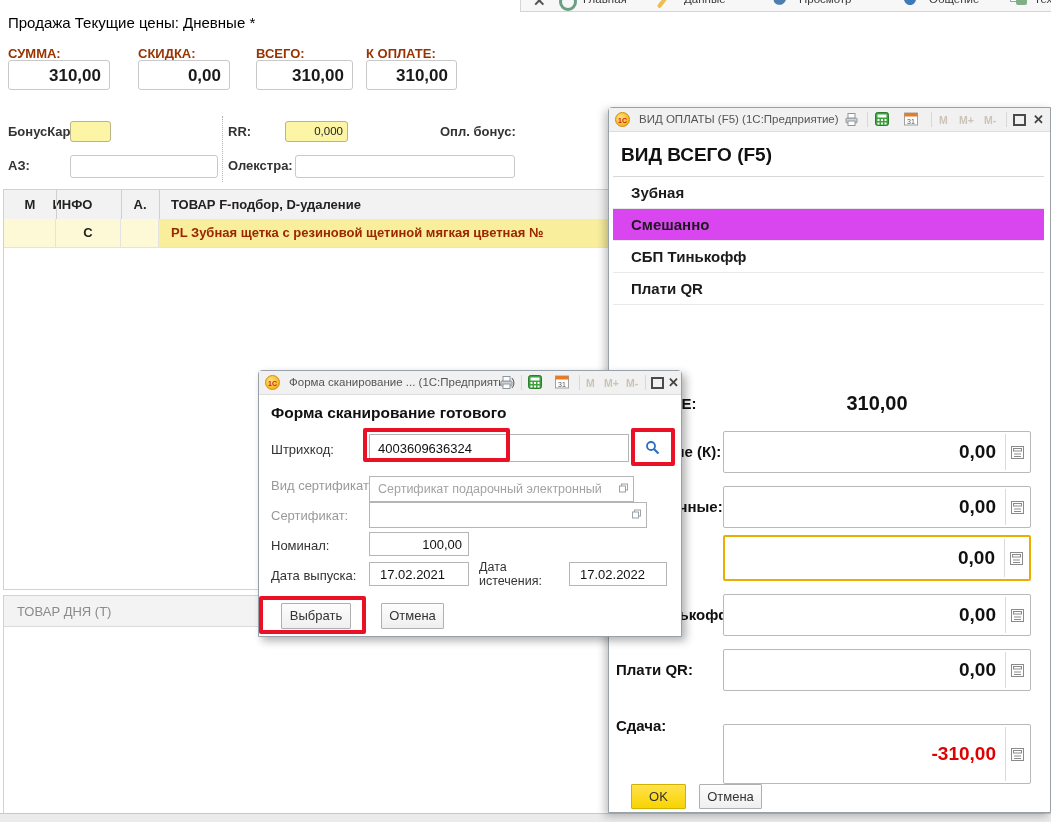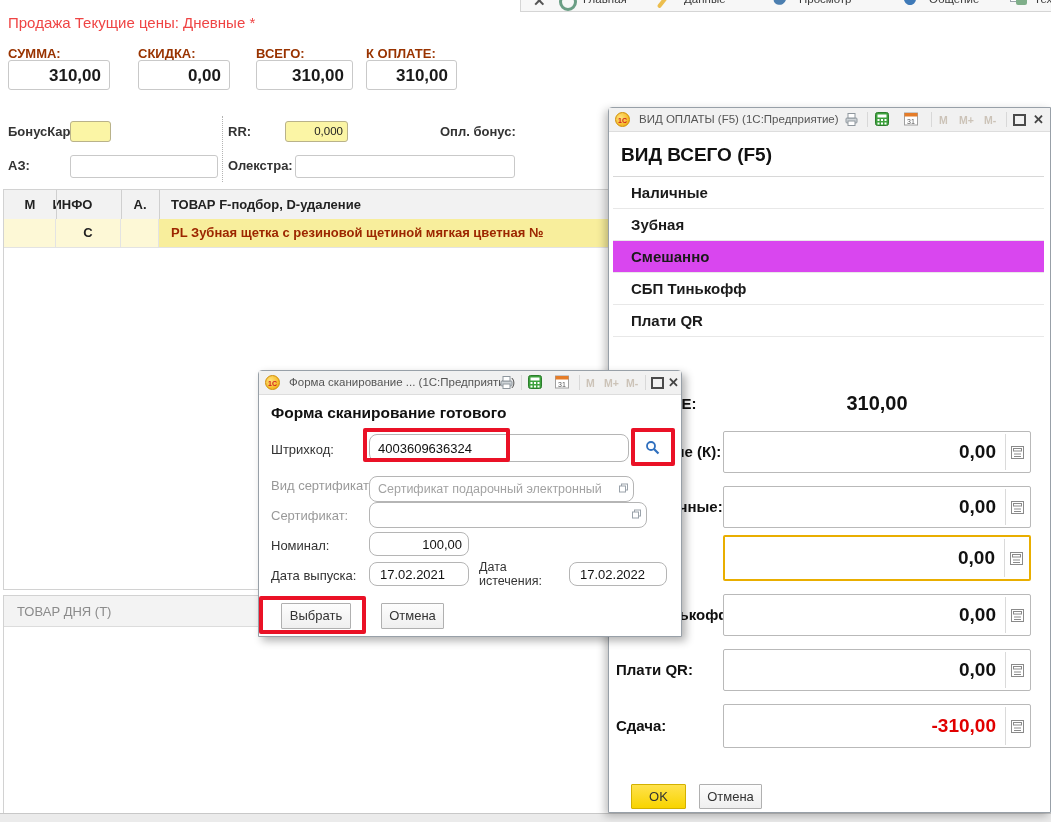--- a/index.html
+++ b/index.html
@@ -11,21 +11,21 @@
           border-bottom:1px solid #d5d5d5;border-left:1px solid #d5d5d5;overflow:hidden;}
   .tb-label{position:absolute;top:-7px;font-size:11.5px;color:#3a3a3a;white-space:nowrap;}
   .tb-x{position:absolute;top:-8px;font-size:15px;color:#555;font-weight:bold;}
   .tb-ring{position:absolute;top:-7px;width:12px;height:12px;border:3px solid #6b9e85;border-radius:50%;}
   .tb-pencil{position:absolute;top:-6px;width:4px;height:15px;background:#ecbe4e;transform:rotate(38deg);border-radius:2px;}
   .tb-blob{position:absolute;top:-7px;width:12px;height:12px;background:#4c7fb0;border-radius:65% 35% 60% 40%;transform:rotate(15deg);}
   .tb-phone{position:absolute;top:-7px;width:12px;height:12px;background:#3f7ab8;border-radius:50% 15% 50% 50%;transform:rotate(-20deg);}
   .tb-puz{position:absolute;top:-6px;width:11px;height:11px;background:#7fae89;border-radius:2px;}
   .tb-puz2{position:absolute;top:-8px;width:8px;height:8px;border:1px solid #9aa2aa;background:#fff;}
   
-  .pos-title{left:8px;top:14px;font-size:15px;color:#ef4444;}
+  .pos-title{left:8px;top:14px;font-size:15px;color:#000000;}
   .tot-label{top:46px;font-size:13px;font-weight:bold;color:#993300;}
   .tot-box{top:60px;height:30px;background:#fff;border:1px solid #c9c9c9;border-radius:3px;
            font-size:17px;font-weight:bold;color:#1a1a1a;text-align:right;line-height:29px;
            padding-right:8px;box-sizing:border-box;}
   .frm-label{font-size:13px;font-weight:bold;color:#333;white-space:nowrap;}
   .yfield{background:#fbf5a5;border:1px solid #b9b28a;border-radius:3px;box-sizing:border-box;
           font-size:11.5px;color:#222;text-align:right;padding-right:4px;}
   .wfield{background:#fff;border:1px solid #c9c9c9;border-radius:3px;box-sizing:border-box;}
   .dotsep{border-left:1px dotted #b3b3b3;width:0;}
   
@@ -71,21 +71,21 @@
   .topay-val{position:absolute;left:114px;width:308px;text-align:center;font-size:20px;font-weight:bold;color:#111;}
   .btn{position:absolute;box-sizing:border-box;border-radius:1px;font-size:13px;color:#333;
        text-align:center;border:1px solid #b0b0b0;background:linear-gradient(#fdfdfd,#efefef);}
   .btn.yellow{background:linear-gradient(#ffe24d,#f8d400);border:1px solid #d3b100;}
   
   .scan-dlg{left:258px;top:370px;width:424px;height:267px;z-index:10;
             border-radius:4px 4px 0 0;box-shadow:4px 4px 9px rgba(0,0,0,.3);}
   .scan-head{position:absolute;left:12px;top:33px;font-size:15.5px;font-weight:600;color:#111;}
   .sc-label{position:absolute;left:12px;font-size:13px;color:#333;white-space:nowrap;}
   .sc-label.dis{color:#999;}
-  .sc-field{position:absolute;background:#fff;border:1px solid #b5b5b5;border-radius:8px;
+  .sc-field{position:absolute;background:#fff;border:1px solid #b5b5b5;border-radius:0;
             box-sizing:border-box;font-size:13px;color:#111;}
   .sc-field .txt{position:absolute;left:8px;top:0;bottom:0;display:flex;align-items:center;white-space:nowrap;}
   .sc-field .txt.gray{color:#a3a3a3;font-size:12.5px;}
   .sc-field .txt.right{left:auto;right:6px;}
   .openicon{position:absolute;right:4px;top:50%;transform:translateY(-50%);}
   
   .redbox{position:absolute;border:4px solid #ea1126;box-sizing:border-box;z-index:30;border-radius:2px;}
 </style>
 </head>
 <body>
@@ -188,21 +188,20 @@
       <div class="mbtn" style="left:350px">M+</div>
       <div class="mbtn" style="left:375px">M-</div>
       <div class="tbsep" style="left:397px"></div>
       <div class="maxbtn" style="left:404px;top:6px"></div>
       <div class="closebtn" style="left:424px;top:4px">✕</div>
     </div>
 
     <div class="pay-head">ВИД ВСЕГО (F5)</div>
 
     <div class="pay-list">
-      <div class="pay-item">Наличные</div>
       <div class="pay-item">Зубная</div>
       <div class="pay-item sel">Смешанно</div>
       <div class="pay-item">СБП Тинькофф</div>
       <div class="pay-item">Плати QR</div>
     </div>
 
     <div class="amt-label" style="top:287px">К ОПЛАТЕ:</div>
     <div class="topay-val" style="top:284px">310,00</div>
 
     <div class="amt-label" style="top:335px">Наличные (К):</div>
@@ -260,21 +259,21 @@
           <svg width="13" height="13">
             <rect x="0.5" y="0.5" width="12" height="12" fill="#fff" stroke="#8a8a8a"></rect>
             <rect x="2.5" y="2.5" width="8" height="2.5" fill="none" stroke="#8a8a8a"></rect>
             <line x1="3" y1="8" x2="10" y2="8" stroke="#8a8a8a"></line>
             <line x1="3" y1="10.5" x2="10" y2="10.5" stroke="#8a8a8a"></line>
           </svg>
         </div>
     </div>
 
     <div class="amt-label" style="top:609px">Сдача:</div>
-    <div class="amt-field" style="top:596px;height:44px">
+    <div class="amt-field" style="top:616px;height:60px">
       <div class="amt-val neg">-310,00</div>
       <div class="calcbtn">
           <svg width="13" height="13">
             <rect x="0.5" y="0.5" width="12" height="12" fill="#fff" stroke="#8a8a8a"></rect>
             <rect x="2.5" y="2.5" width="8" height="2.5" fill="none" stroke="#8a8a8a"></rect>
             <line x1="3" y1="8" x2="10" y2="8" stroke="#8a8a8a"></line>
             <line x1="3" y1="10.5" x2="10" y2="10.5" stroke="#8a8a8a"></line>
           </svg>
         </div>
     </div>

